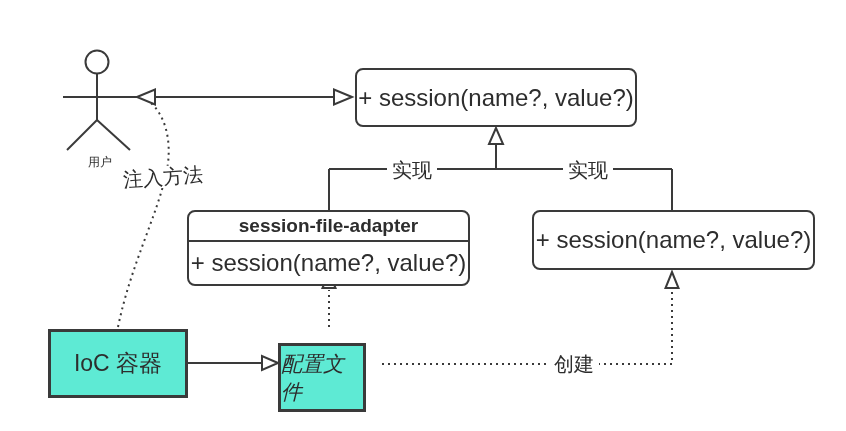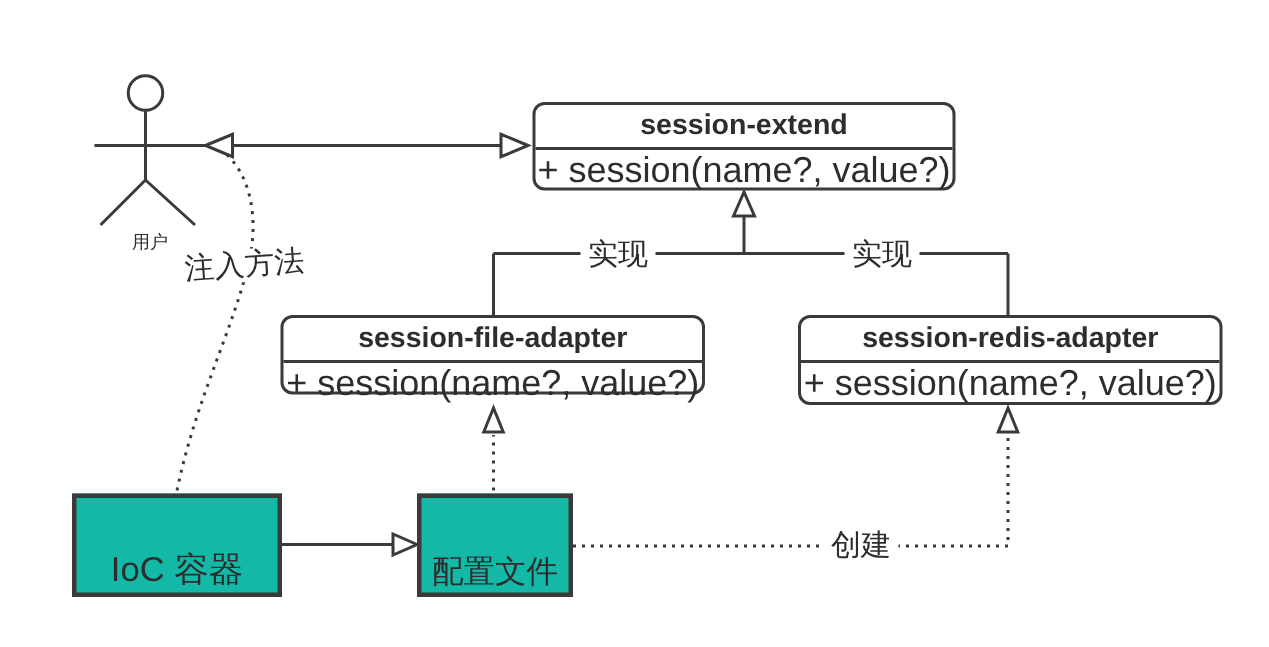--- a/index.html
+++ b/index.html
@@ -46,24 +46,24 @@
     flex: 1;
     display: flex;
     align-items: center;
     justify-content: center;
     font-size: 24px;
   }
   
   .plain-box {
     position: absolute;
     box-sizing: border-box;
-    background: #14b8a6;
+    background: #5eead4;
     border: 3px solid #3a3a3a;
     display: flex;
-    align-items: flex-end;
+    align-items: center;
     justify-content: center;
     color: #2d2d2d;
   }
   .plain-box.ioc { font-size: 23px; }
   .plain-box.cfg { font-size: 21px; }
   
   .edge-label {
     position: absolute;
     transform: translate(-50%, -50%);
     background: #ffffff;
@@ -124,39 +124,37 @@
       <path d="M 382 364 H 672 V 290" stroke-dasharray="2 4"></path>
       <polygon points="672,272 665.5,288 678.5,288" fill="#ffffff"></polygon>
     </g>
 
     <g>
       <path d="M 118 327 C 131 264 157 217 167 170 C 172 142 166 116 150 102" stroke-dasharray="2 4"></path>
     </g>
   </svg>
 
   <div class="uml-class" style="left:355px; top:68px; width:282px; height:59px;">
-    <div class="uml-title">session-extend</div>
     <div class="uml-method">+ session(name?, value?)</div>
   </div>
 
-  <div class="uml-class" style="left:187px; top:210px; width:283px; height:53px;">
+  <div class="uml-class" style="left:187px; top:210px; width:283px; height:76px;">
     <div class="uml-title">session-file-adapter</div>
     <div class="uml-method">+ session(name?, value?)</div>
   </div>
 
   <div class="uml-class" style="left:532px; top:210px; width:283px; height:60px;">
-    <div class="uml-title">session-redis-adapter</div>
     <div class="uml-method">+ session(name?, value?)</div>
   </div>
 
   <div class="plain-box ioc" style="left:48px; top:329px; width:140px; height:69px;">
     <span>IoC 容器</span>
   </div>
 
-  <div class="plain-box cfg" style="left:278px; top:329px; width:104px; height:69px;">
+  <div class="plain-box cfg" style="left:278px; top:343px; width:88px; height:69px;font-style:italic;">
     <span>配置文件</span>
   </div>
 
 
   <div class="edge-label" style="left:412px; top:170px;">实现</div>
 
   <div class="edge-label" style="left:588px; top:170px;">实现</div>
 
   <div class="edge-label" style="left:574px; top:364px;font-family:Liberation Serif, serif;">创建</div>
 

